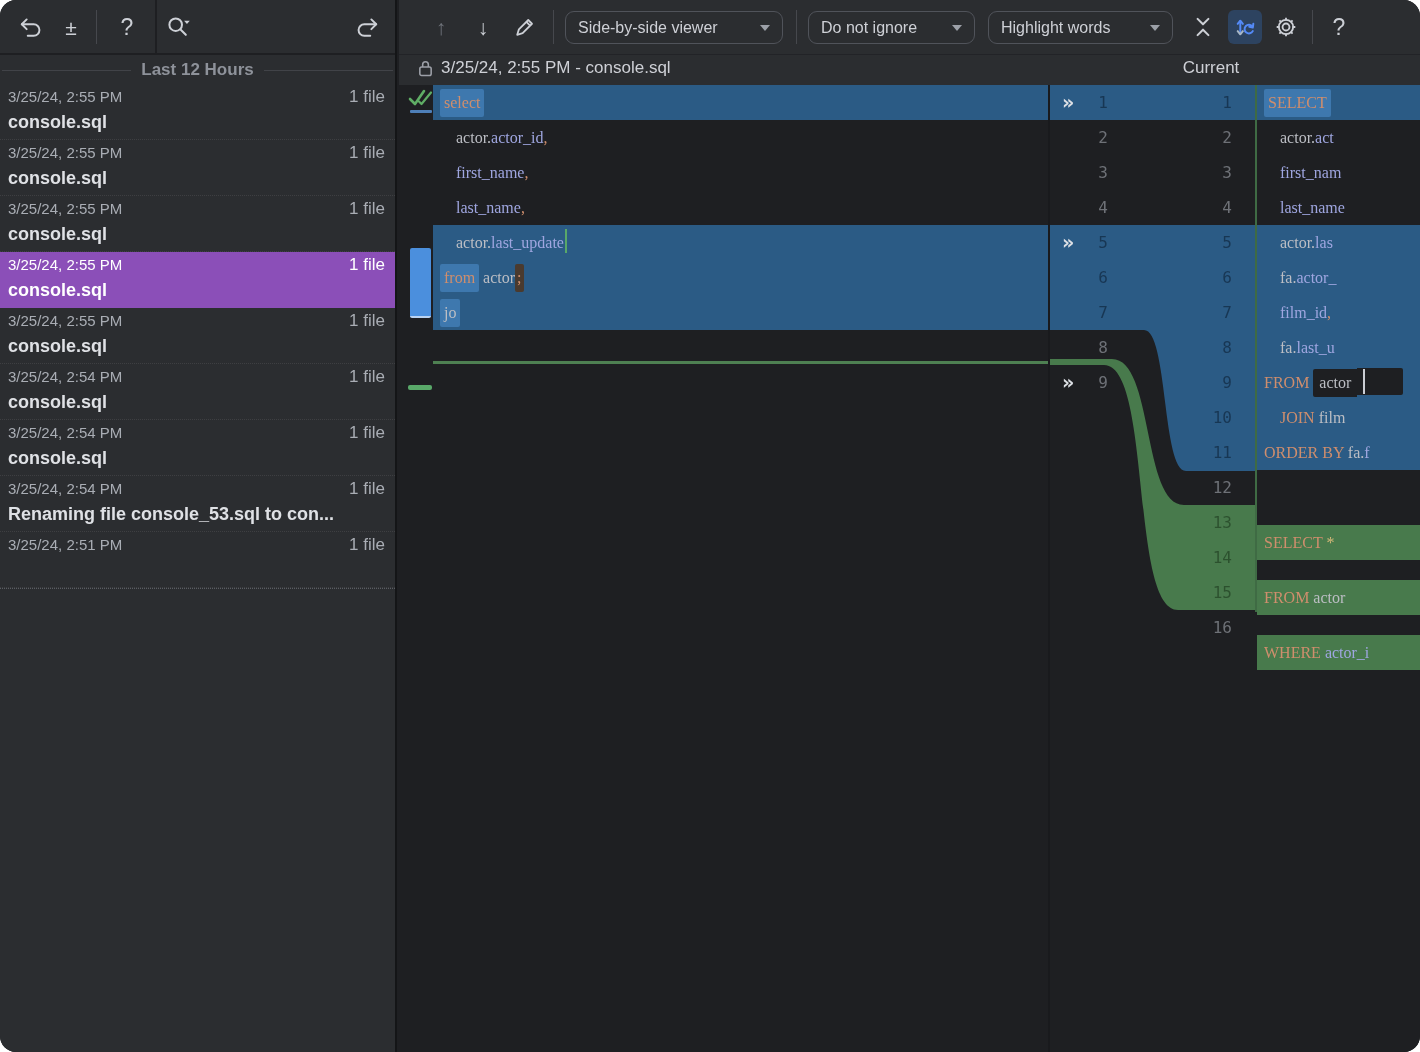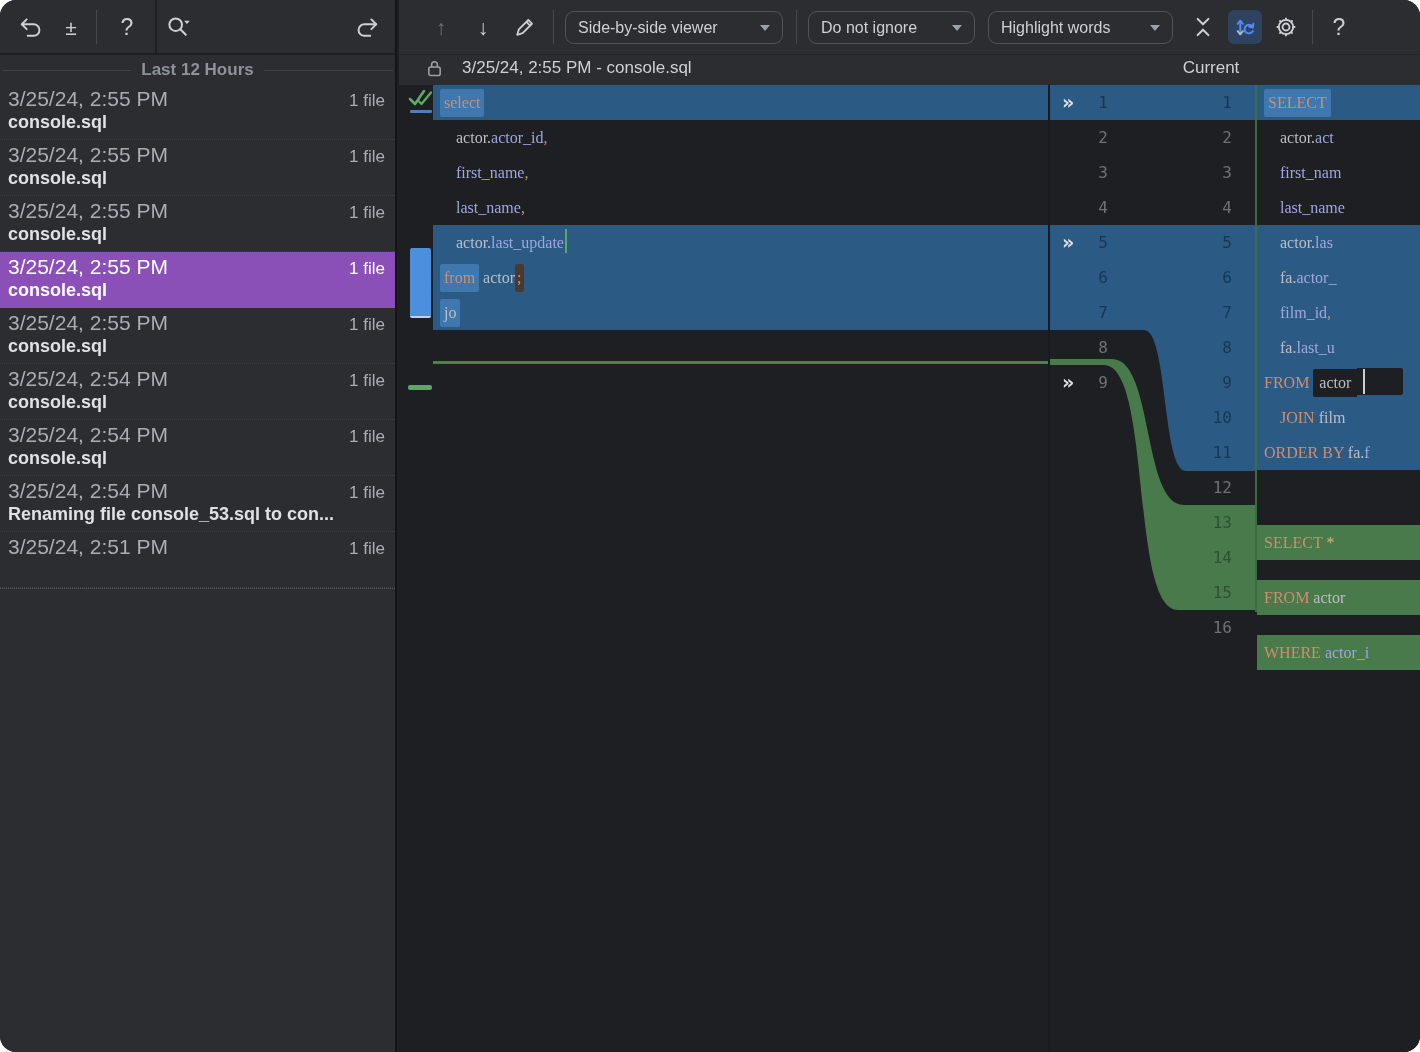--- a/index.html
+++ b/index.html
@@ -17,36 +17,36 @@
   .txt-icon{font-size:21px;color:#CDD0D6;line-height:1;}
   
   .group-header{position:absolute;left:0;top:60px;width:100%;display:flex;align-items:center;gap:10px;padding:0 2px;}
   .group-header .gline{flex:1;height:1px;background:#53565C;opacity:.55;}
   .group-header .gtxt{color:#8E929A;font-size:17px;font-weight:700;white-space:nowrap;}
   
   #history-list{position:absolute;left:0;top:84px;width:100%;}
   .h-entry{position:relative;height:56px;padding:3px 10px 0 8px;border-bottom:1px dotted rgba(255,255,255,0.09);}
   .h-entry.selected{background:#8B4FB8;border-bottom-color:transparent;}
   .h-row1{display:flex;justify-content:space-between;align-items:baseline;height:24px;}
-  .h-time{font-size:21px;color:#A9ADB4;}
+  .h-time{font-size:15px;color:#A9ADB4;}
   .h-files{font-size:17px;color:#A9ADB4;}
   .h-name{font-size:18px;font-weight:700;color:#DFE1E5;margin-top:1px;white-space:nowrap;overflow:hidden;}
   .h-entry.selected .h-time,.h-entry.selected .h-files,.h-entry.selected .h-name{color:#FFFFFF;}
   #history-list .list-end{height:0;border-bottom:1px dotted #5A5D63;}
   
   .main{position:absolute;left:399px;top:0;right:0;bottom:0;}
   .main-toolbar{position:absolute;left:0;top:0;right:0;height:55px;background:#2B2D30;border-bottom:1px solid #222327;}
   .dd{position:absolute;top:11px;height:33px;border:1.5px solid #50535A;border-radius:9px;display:flex;align-items:center;
       justify-content:space-between;padding:0 12px;color:#CED0D6;font-size:16px;}
   .dd .caret{width:0;height:0;border-left:5.5px solid transparent;border-right:5.5px solid transparent;
              border-top:6.5px solid #9CA0A8;margin-left:12px;}
   .sel-box{background:#2D4360;}
   
   .diff-header{position:absolute;left:0;top:55px;right:0;height:30px;background:#2B2D30;}
-  .dh-left{position:absolute;left:27px;top:3px;display:flex;align-items:center;gap:19px;color:#CED0D6;font-size:17px;}
+  .dh-left{position:absolute;left:18px;top:3px;display:flex;align-items:center;gap:7px;color:#CED0D6;font-size:17px;}
   .dh-right{position:absolute;left:752px;top:3px;width:120px;text-align:center;color:#CED0D6;font-size:17px;}
   
   .code-area{position:absolute;left:0;top:85px;right:0;bottom:0;background:#1E1F22;
              font-family:"DejaVu Sans Mono",monospace;font-size:16px;}
   .code-line{height:35px;line-height:35px;white-space:pre;padding-left:7px;overflow:visible;font-family:Liberation Serif, serif;}
   .state-changed{background:#2B5B85;}
   .state-inserted{background:#487A4C;margin-top:20px;}
   .state-same{background:transparent;}
   .tk-kw{color:#CF8E6D;}
   .tk-id{color:#BCBEC4;}

